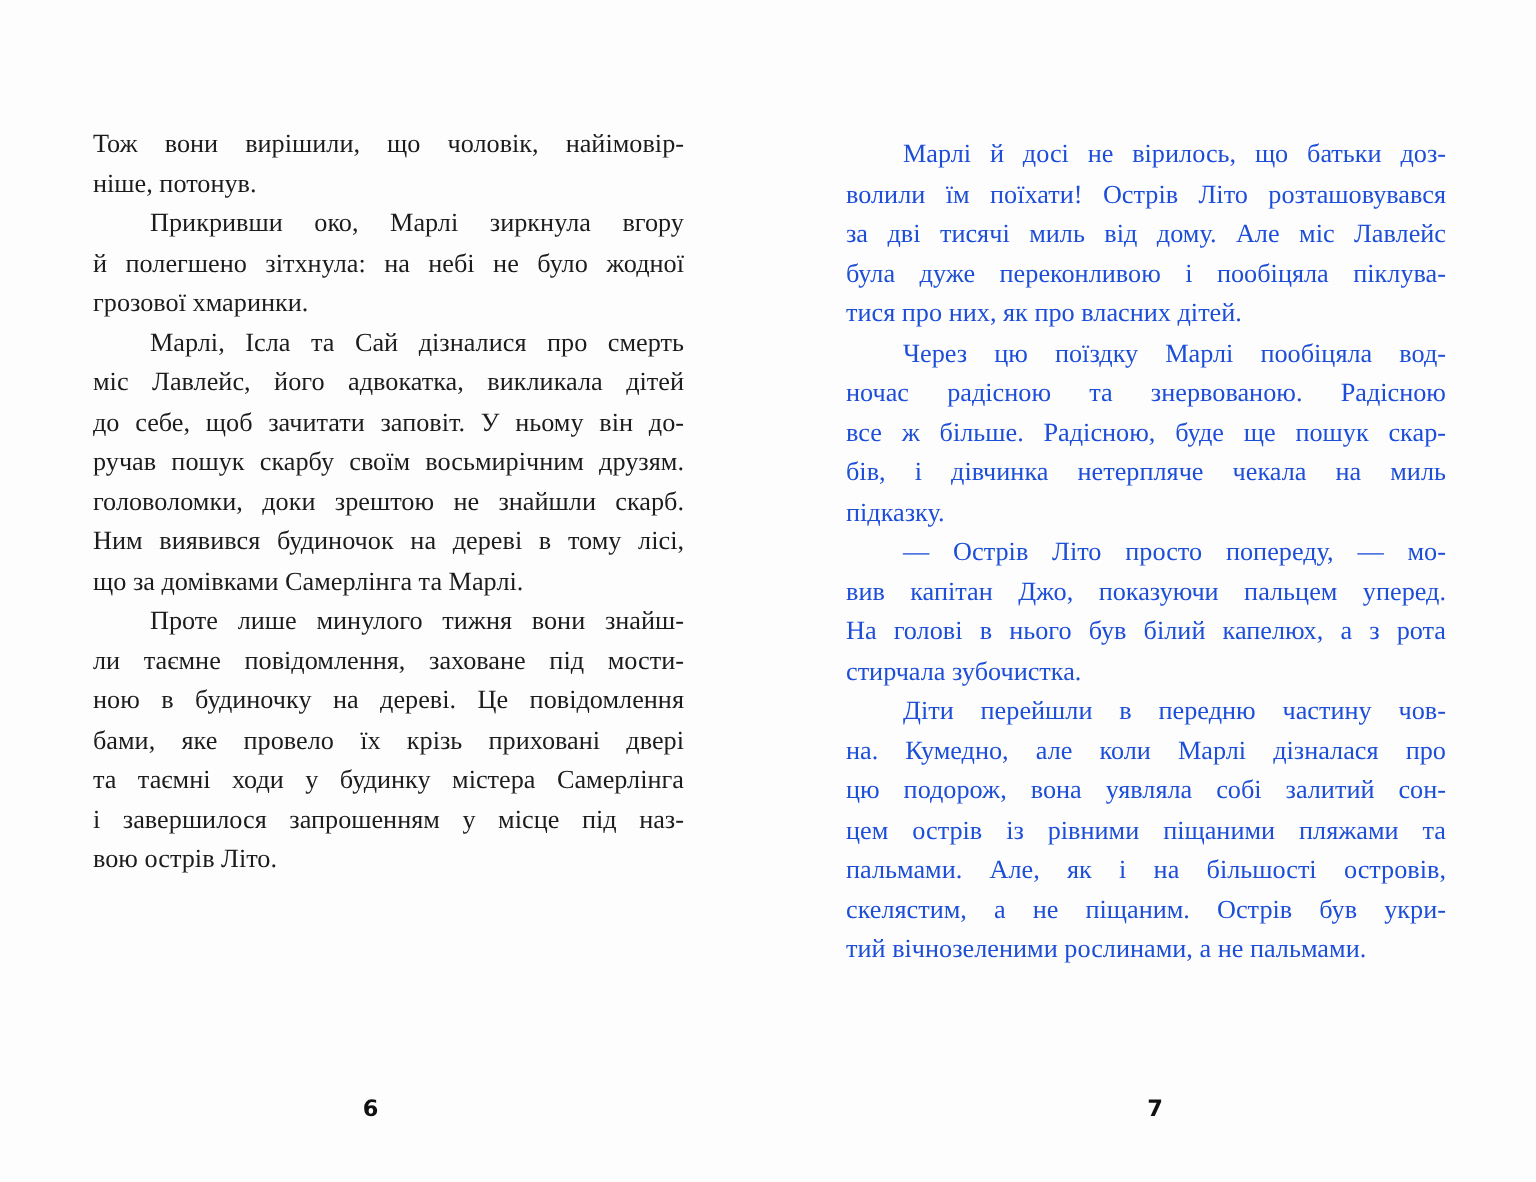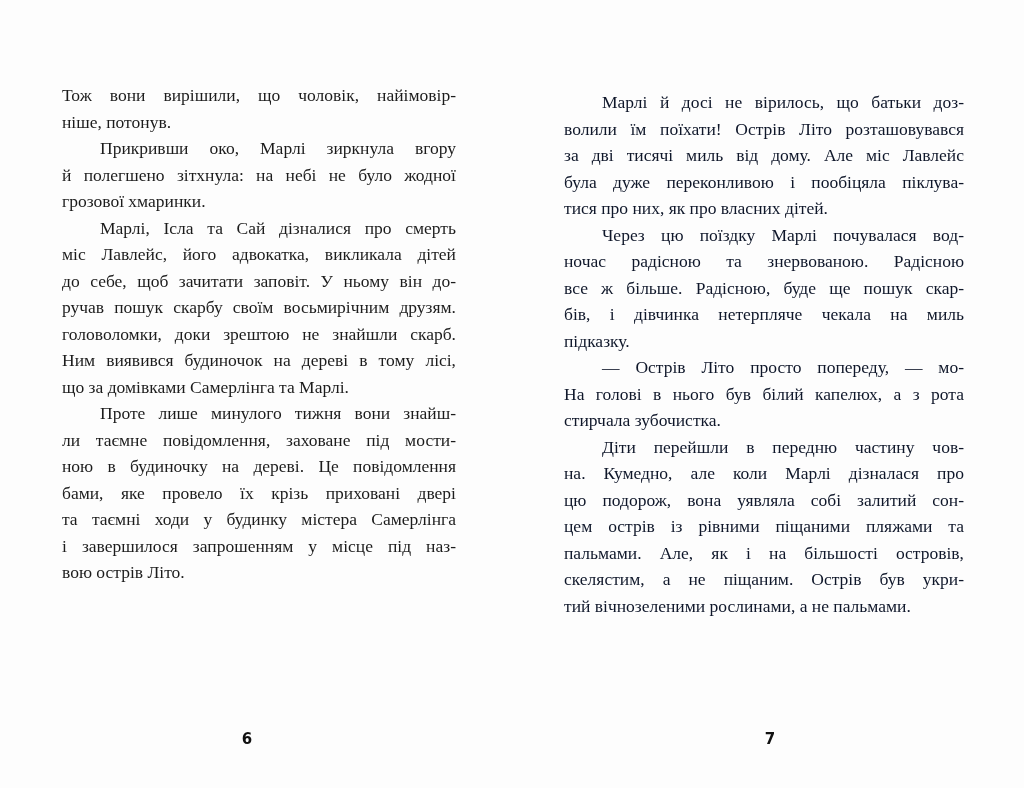--- a/index.html
+++ b/index.html
@@ -90,37 +90,38 @@
           <div class="line">бами, яке провело їх крізь приховані двері</div>
           <div class="line">та таємні ходи у будинку містера Самерлінга</div>
           <div class="line">і завершилося запрошенням у місце під наз-</div>
           <div class="line last">вою острів Літо.</div>
         </div>
       </div>
     <div class="page-number">6</div>
   </div>
 
   <div class="page page-right">
-    <div class="text-block" style="color: #0f172a;">
+    <div class="text-block" style="color: #1d4ed8;">
         <div class="paragraph">
           <div class="line indent">Марлі й досі не вірилось, що батьки доз-</div>
           <div class="line">волили їм поїхати! Острів Літо розташовувався</div>
           <div class="line">за дві тисячі миль від дому. Але міс Лавлейс</div>
           <div class="line">була дуже переконливою і пообіцяла піклува-</div>
           <div class="line last">тися про них, як про власних дітей.</div>
         </div>
         <div class="paragraph">
-          <div class="line indent">Через цю поїздку Марлі почувалася вод-</div>
+          <div class="line indent">Через цю поїздку Марлі пообіцяла вод-</div>
           <div class="line">ночас радісною та знервованою. Радісною</div>
           <div class="line">все ж більше. Радісною, буде ще пошук скар-</div>
           <div class="line">бів, і дівчинка нетерпляче чекала на миль</div>
           <div class="line last">підказку.</div>
         </div>
         <div class="paragraph">
           <div class="line indent">— Острів Літо просто попереду, — мо-</div>
+          <div class="line">вив капітан Джо, показуючи пальцем уперед.</div>
           <div class="line">На голові в нього був білий капелюх, а з рота</div>
           <div class="line last">стирчала зубочистка.</div>
         </div>
         <div class="paragraph">
           <div class="line indent">Діти перейшли в передню частину чов-</div>
           <div class="line">на. Кумедно, але коли Марлі дізналася про</div>
           <div class="line">цю подорож, вона уявляла собі залитий сон-</div>
           <div class="line">цем острів із рівними піщаними пляжами та</div>
           <div class="line">пальмами. Але, як і на більшості островів,</div>
           <div class="line">скелястим, а не піщаним. Острів був укри-</div>

